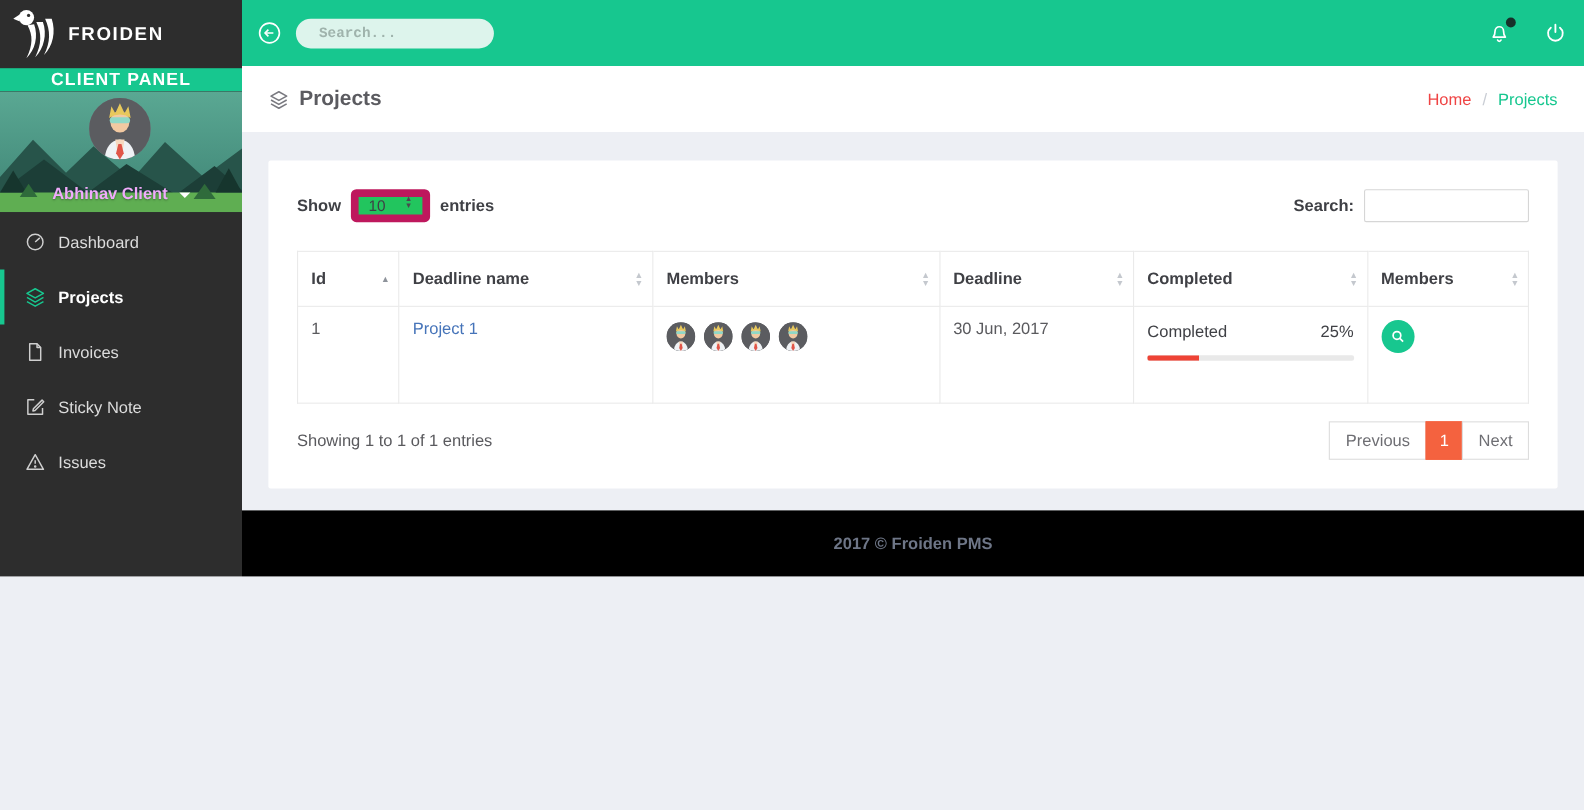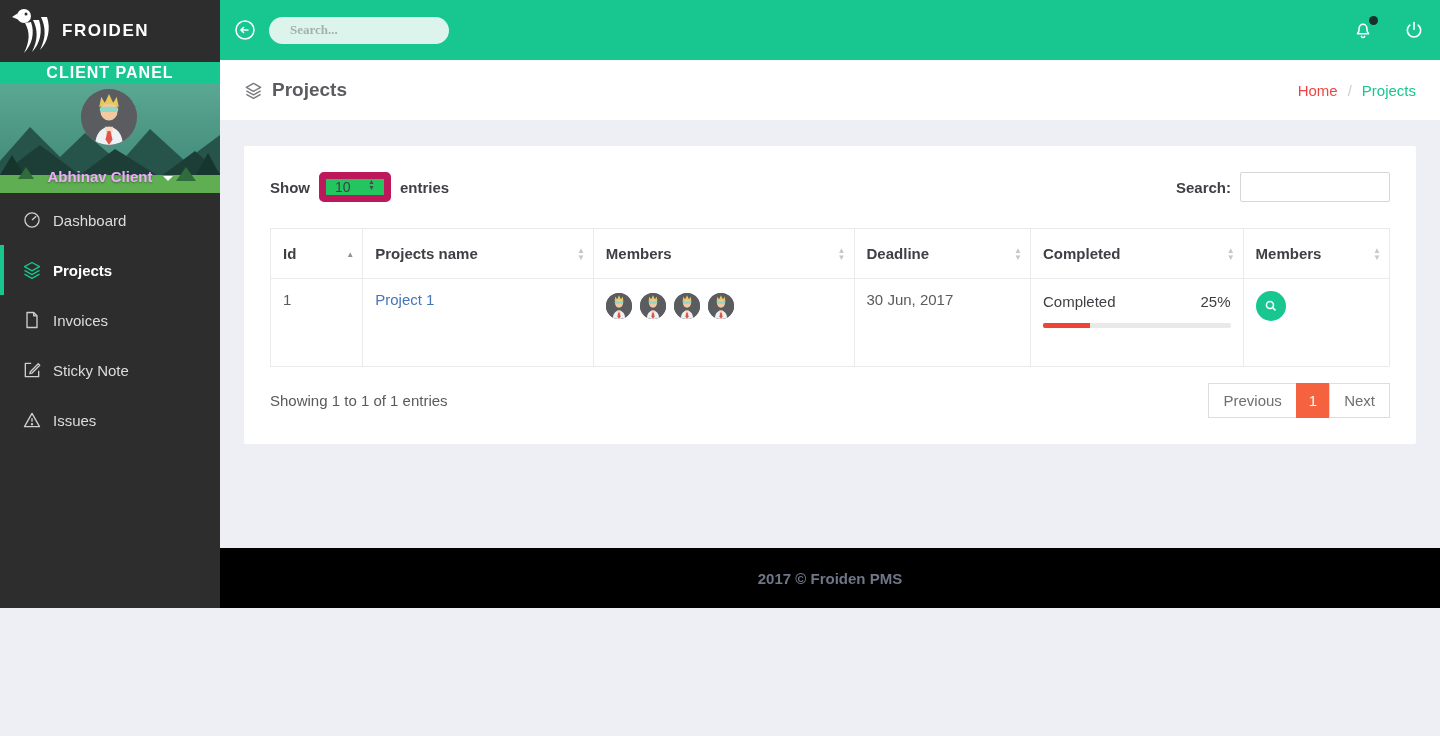--- a/index.html
+++ b/index.html
@@ -1,18 +1,18 @@
 <!DOCTYPE html>
 <html><head>
 <meta charset="utf-8">
 <style>
   * { margin:0; padding:0; box-sizing:border-box; }
   html,body { width:1440px; height:736px; overflow:hidden; }
   body { font-family:"Liberation Sans", sans-serif; background:#EDEFF4; }
-  .app { display:flex; width:1440px; height:608px; }
+  .app { display:flex; width:1440px; height:524px; }
 
   
   .sidebar { width:220px; flex-shrink:0; background:#2D2D2D; display:flex; flex-direction:column; }
   .logo-block { height:62px; display:flex; align-items:center; padding-left:12px; background:#2D2D2D; }
   .logo-block .brand-name { color:#fff; font-size:17px; font-weight:600; letter-spacing:1.5px; margin-left:10px; }
   .panel-banner { height:21px; background:#17C78F; color:#fff; font-size:16px; font-weight:bold; letter-spacing:1px; display:flex; align-items:center; justify-content:center; }
   .profile { position:relative; height:110px; overflow:hidden; }
   .profile svg.scene { position:absolute; inset:0; }
   .profile .avatar-big { position:absolute; left:81px; top:6px; width:56px; height:56px; border-radius:50%; overflow:hidden; background:#73747A; }
   .profile .user-row { position:absolute; bottom:8px; width:100%; text-align:center; color:#f0abfc; font-size:15px; font-weight:bold; text-shadow:0 1px 2px rgba(0,0,0,.35); cursor:pointer; }
@@ -21,21 +21,21 @@
   .menu-item { height:50px; display:flex; align-items:center; padding-left:18px; color:#DCDCDC; font-size:15px; cursor:pointer; border-left:4px solid transparent; }
   .menu-item .mi-icon { width:20px; height:20px; margin-right:11px; color:#CFCFCF; flex-shrink:0; }
   .menu-item.active { border-left-color:#17C78F; color:#fff; font-weight:bold; }
   .menu-item.active .mi-icon { color:#17C78F; }
 
   
   .main { flex:1; display:flex; flex-direction:column; background:#EDEFF4; }
   .topbar { height:60px; background:#17C78F; display:flex; align-items:center; padding:0 16px 0 12px; flex-shrink:0; }
   .collapse-btn { width:26px; height:26px; color:#fff; cursor:pointer; flex-shrink:0; }
   .search-pill { margin-left:11px; width:180px; height:27px; background:#DDF4EC; border-radius:14px; display:flex; align-items:center; padding:0 10px 0 21px; }
-  .search-pill input { border:none; outline:none; background:transparent; flex:1; font-size:13px; font-weight:bold; color:#5c6b67; font-family:Liberation Serif, serif; }
+  .search-pill input { border:none; outline:none; background:transparent; flex:1; font-size:13px; font-weight:bold; color:#5c6b67; font-family:Liberation Mono, monospace; }
   .search-pill input::placeholder { color:#9FB3AC; }
   .search-pill .mag { width:16px; height:16px; color:#3A4742; cursor:pointer; }
   .topbar-spacer { flex:1; }
   .bell-wrap { position:relative; width:22px; height:22px; color:#fff; cursor:pointer; margin-right:30px; }
   .bell-dot { position:absolute; top:-3px; right:-4px; width:9px; height:9px; border-radius:50%; background:#17302A; }
   .power-btn { width:20px; height:20px; color:#fff; cursor:pointer; }
 
   .pageheader { height:60px; background:#fff; display:flex; align-items:center; justify-content:space-between; padding:0 24px; flex-shrink:0; }
   .ptitle { display:flex; align-items:center; gap:9px; }
   .ptitle .ph-icon { width:19px; height:19px; color:#7A7A80; }
@@ -264,21 +264,21 @@
           </colgroup>
           <thead>
             <tr>
               <th>
                 <span>Id</span>
                 <span class="sort asc">
                     <span class="up">▲</span>
                   </span>
               </th>
               <th>
-                <span>Projects name</span>
+                <span>Deadline name</span>
                 <span class="sort">
                     <span class="up">▲</span>
                     <span class="dn">▼</span>
                   </span>
               </th>
               <th>
                 <span>Members</span>
                 <span class="sort">
                     <span class="up">▲</span>
                     <span class="dn">▼</span>

